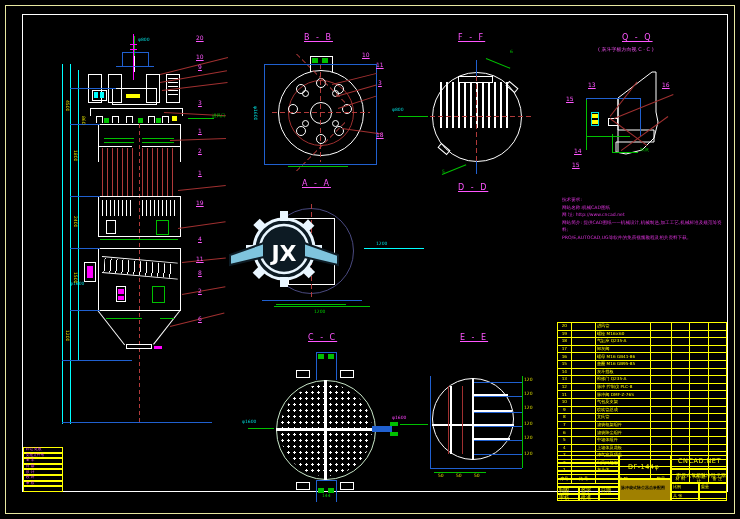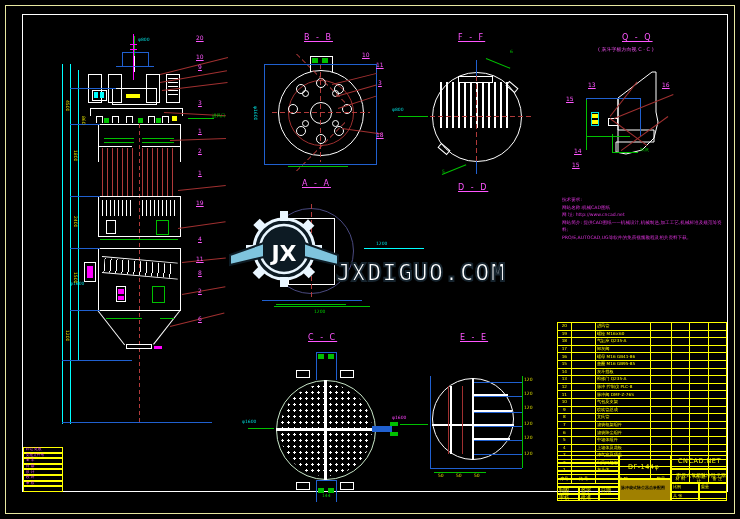--- a/index.html
+++ b/index.html
@@ -522,21 +522,20 @@
           <rect x="27" y="14" width="9" height="9" transform="rotate(-45 31 18)"></rect>
           <rect x="76" y="14" width="9" height="9" transform="rotate(45 80 18)"></rect>
           <rect x="27" y="61" width="9" height="9" transform="rotate(45 31 65)"></rect>
           <rect x="76" y="61" width="9" height="9" transform="rotate(-45 80 65)"></rect>
         </g>
         <path d="M2,48 L36,36 L36,50 L2,58 Z" fill="#7fc4dd" stroke="#0d1b24" stroke-width="2"></path>
         <path d="M110,48 L76,36 L76,50 L110,58 Z" fill="#7fc4dd" stroke="#0d1b24" stroke-width="2"></path>
         <text x="56" y="54" font-size="22" font-weight="bold" fill="#ffffff" text-anchor="middle" font-family="DejaVu Sans, sans-serif">JX</text>
       </svg>
     </div>
-    <div class="wmsub">JXDIGUO.COM</div>
   </div>
 
   <table class="bom">
     <tbody id="bom-body">
         <tr>
           <td class="n">20</td>
           <td class="c2"></td>
           <td class="nm">进风管</td>
           <td class="s"></td>
           <td class="s2"></td>

